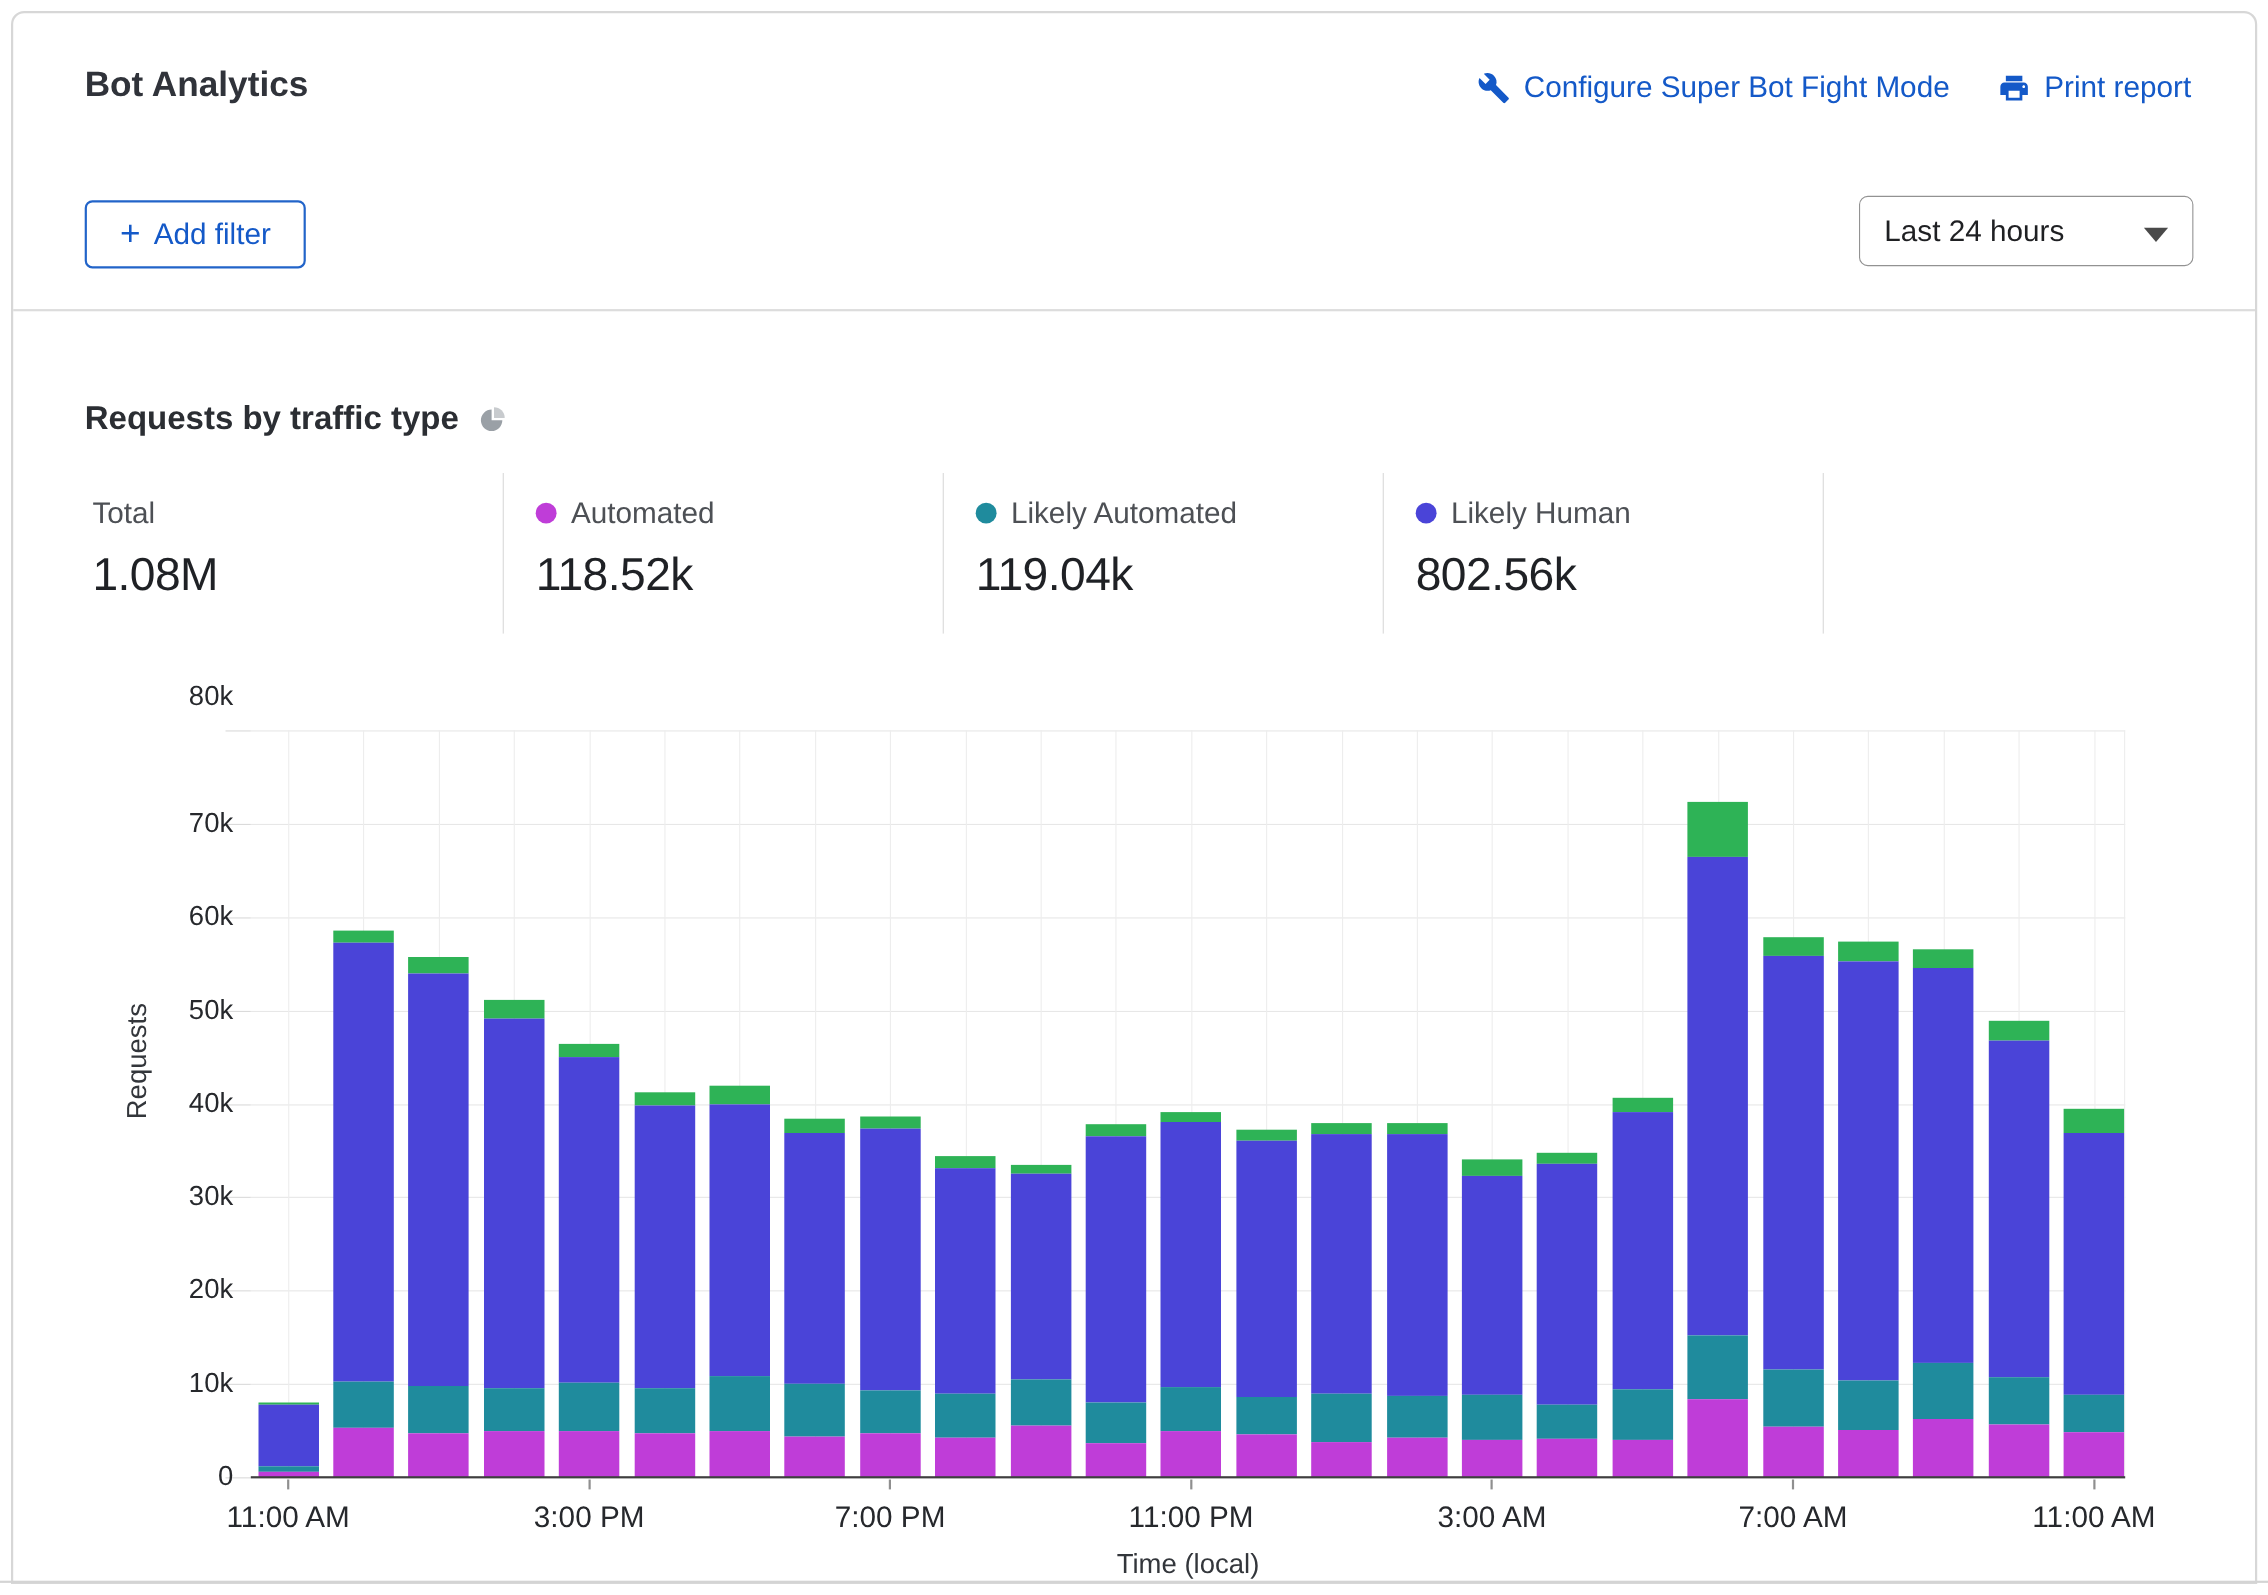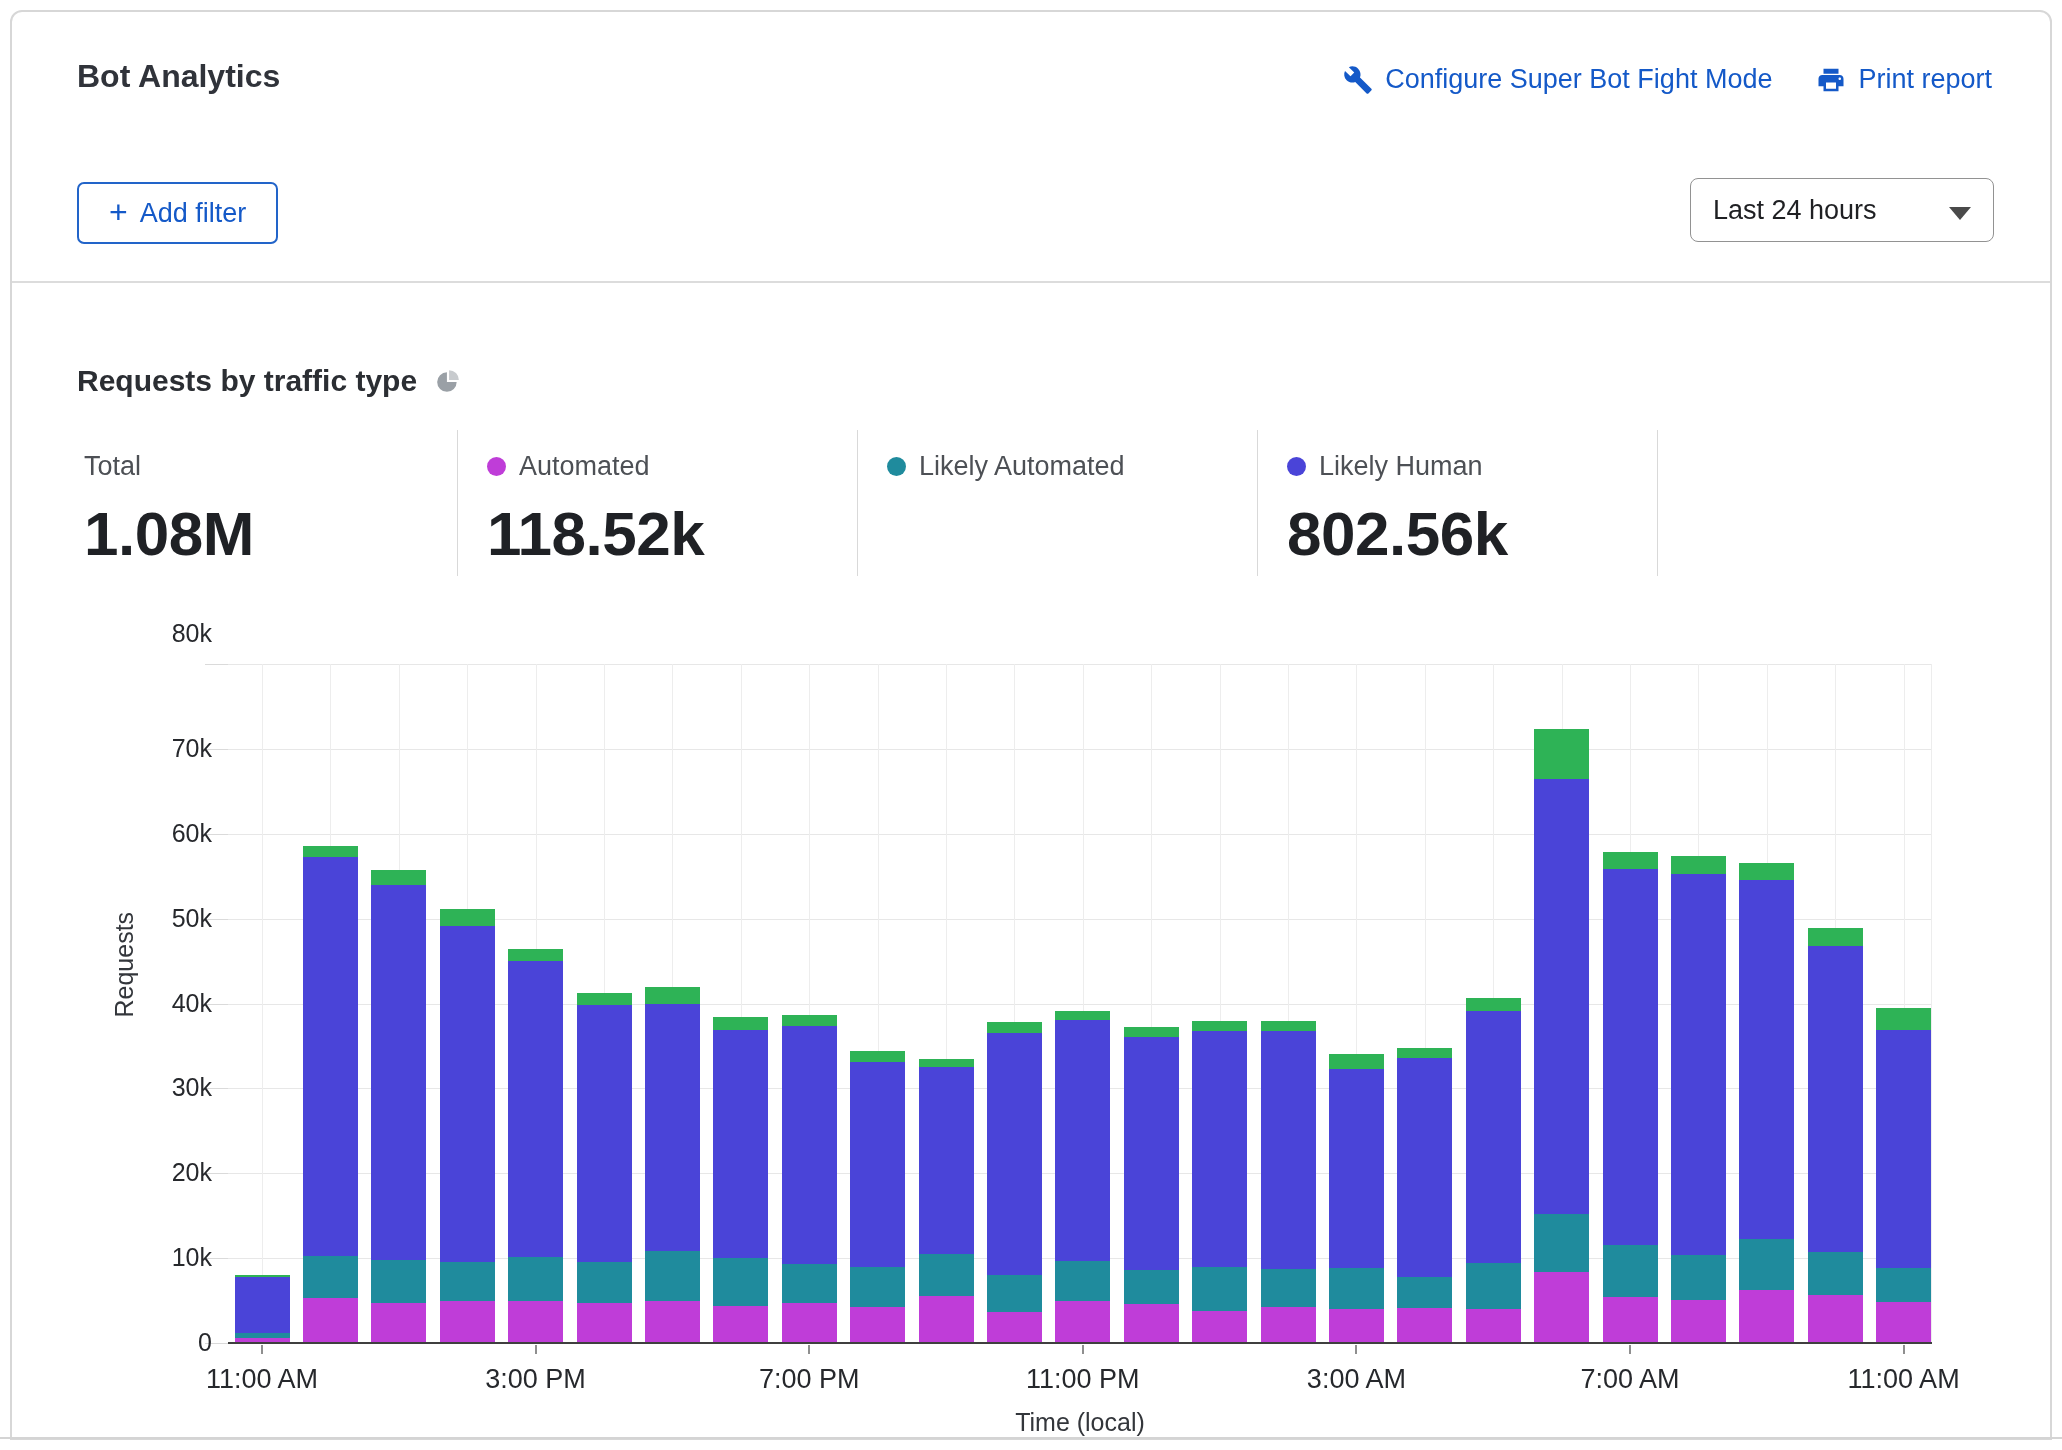--- a/index.html
+++ b/index.html
@@ -20,21 +20,21 @@
   .dropdown .val{font-size:27px;color:#1f2023;margin-left:22px;}
   .caret{position:absolute;right:22px;top:28px;width:0;height:0;
         border-left:11px solid transparent;border-right:11px solid transparent;border-top:13px solid #4a4a4a;}
   .sec-title-row{position:absolute;left:65px;top:352px;display:flex;align-items:center;gap:18px;}
   .sec-title-row h2{margin:0;font-size:30px;font-weight:700;color:#2b2e33;}
   .stats{position:absolute;left:65px;top:424px;width:1932px;height:150px;}
   .stat-col{position:absolute;top:0;}
   .stat-label-row{display:flex;align-items:center;gap:13px;height:36px;margin-top:12px;}
   .stat-dot{width:19px;height:19px;border-radius:50%;}
   .stat-label{font-size:27px;color:#4d5055;}
-  .stat-value{font-size:62px;font-weight:700;color:#1f2125;margin-top:14px;letter-spacing:-0.5px;}
+  .stat-value{font-size:42px;font-weight:400;color:#1f2125;margin-top:14px;letter-spacing:-0.5px;}
   .stat-divider{position:absolute;top:-6px;width:1px;height:146px;background:#d9d9d9;}
   
   .plot{position:absolute;left:216px;top:652px;width:1704px;height:679px;}
   .gridline-h{position:absolute;left:0;width:100%;height:1px;background:#e7e7e7;}
   .gridline-v{position:absolute;top:0;width:1px;height:100%;background:#ededed;}
   .tick-stub{position:absolute;left:-23px;width:23px;height:1px;background:#dadada;}
   .baseline{position:absolute;left:0;bottom:-1px;width:100%;height:2px;background:#3f3f3f;}
   .bar{position:absolute;bottom:0;display:flex;flex-direction:column-reverse;}
   .seg{width:100%;}
   .ylabel{position:absolute;width:80px;text-align:right;font-size:25px;color:#26282c;}
@@ -106,20 +106,21 @@
           <span class="stat-dot" style="background: rgb(191, 61, 216);"></span>
           <span class="stat-label">Automated</span>
         </div>
         <div class="stat-value">118.52k</div>
       </div>
       <div class="stat-col" style="left: 810px;">
         <div class="stat-label-row">
           <span class="stat-dot" style="background: rgb(31, 139, 157);"></span>
           <span class="stat-label">Likely Automated</span>
         </div>
+        <div class="stat-value">119.04k</div>
       </div>
       <div class="stat-col" style="left: 1210px;">
         <div class="stat-label-row">
           <span class="stat-dot" style="background: rgb(74, 68, 216);"></span>
           <span class="stat-label">Likely Human</span>
         </div>
         <div class="stat-value">802.56k</div>
       </div>
       <div class="stat-divider" style="left: 380px;"></div>
       <div class="stat-divider" style="left: 780px;"></div>

